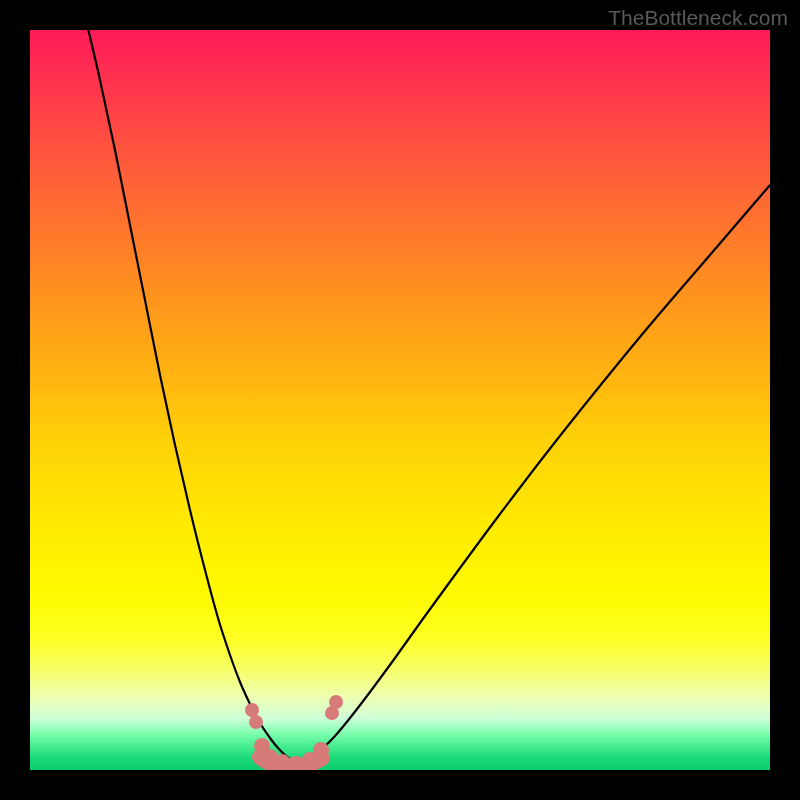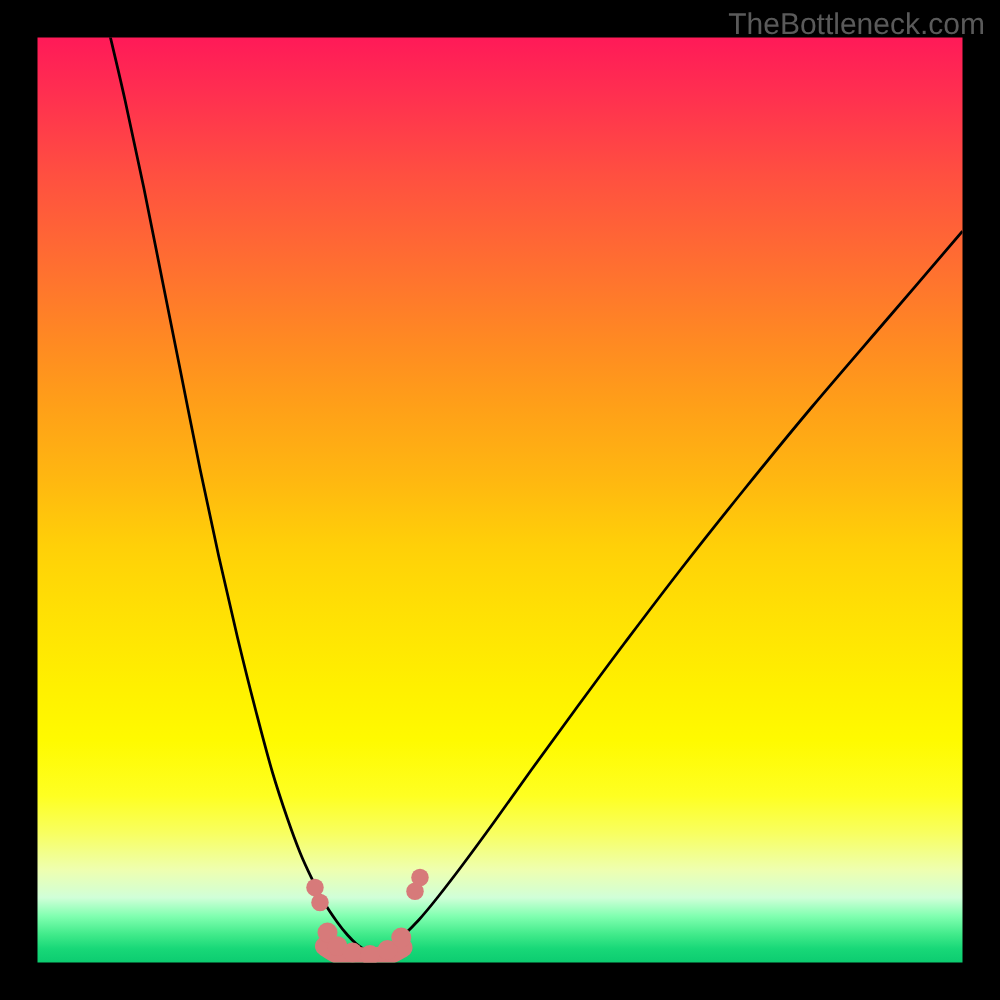--- a/index.html
+++ b/index.html
@@ -13,21 +13,21 @@
       background: #000;
       position: relative;
       overflow: hidden;
     }
     .watermark {
       position: absolute;
       top: 6px;
       right: 12px;
       color: #5a5a5a;
       font-family: Arial, sans-serif;
-      font-size: 24px;
+      font-size: 21px;
       font-weight: 400;
       z-index: 10;
     }
     .chart-frame {
       position: absolute;
       top: 30px;
       left: 30px;
       width: 740px;
       height: 740px;
       background: linear-gradient(to bottom,

